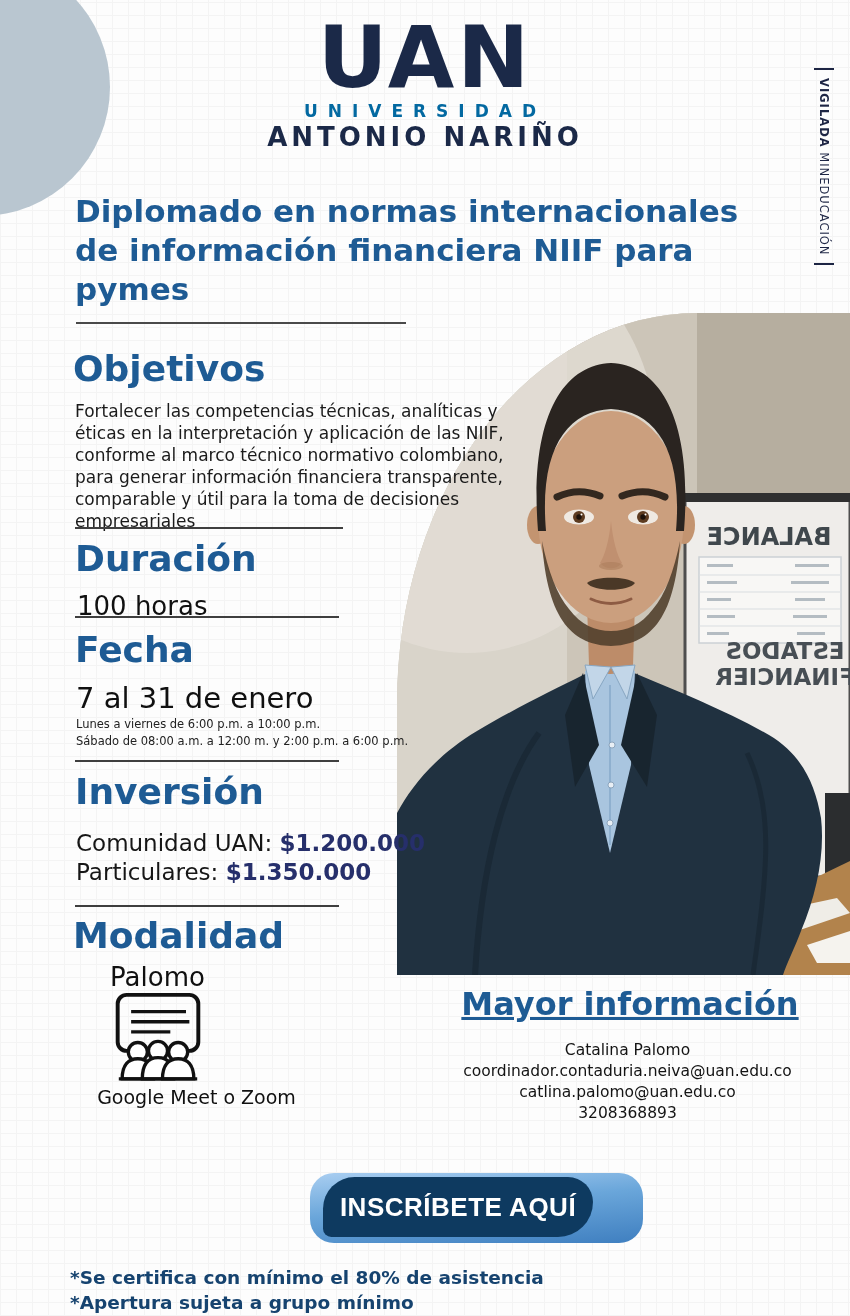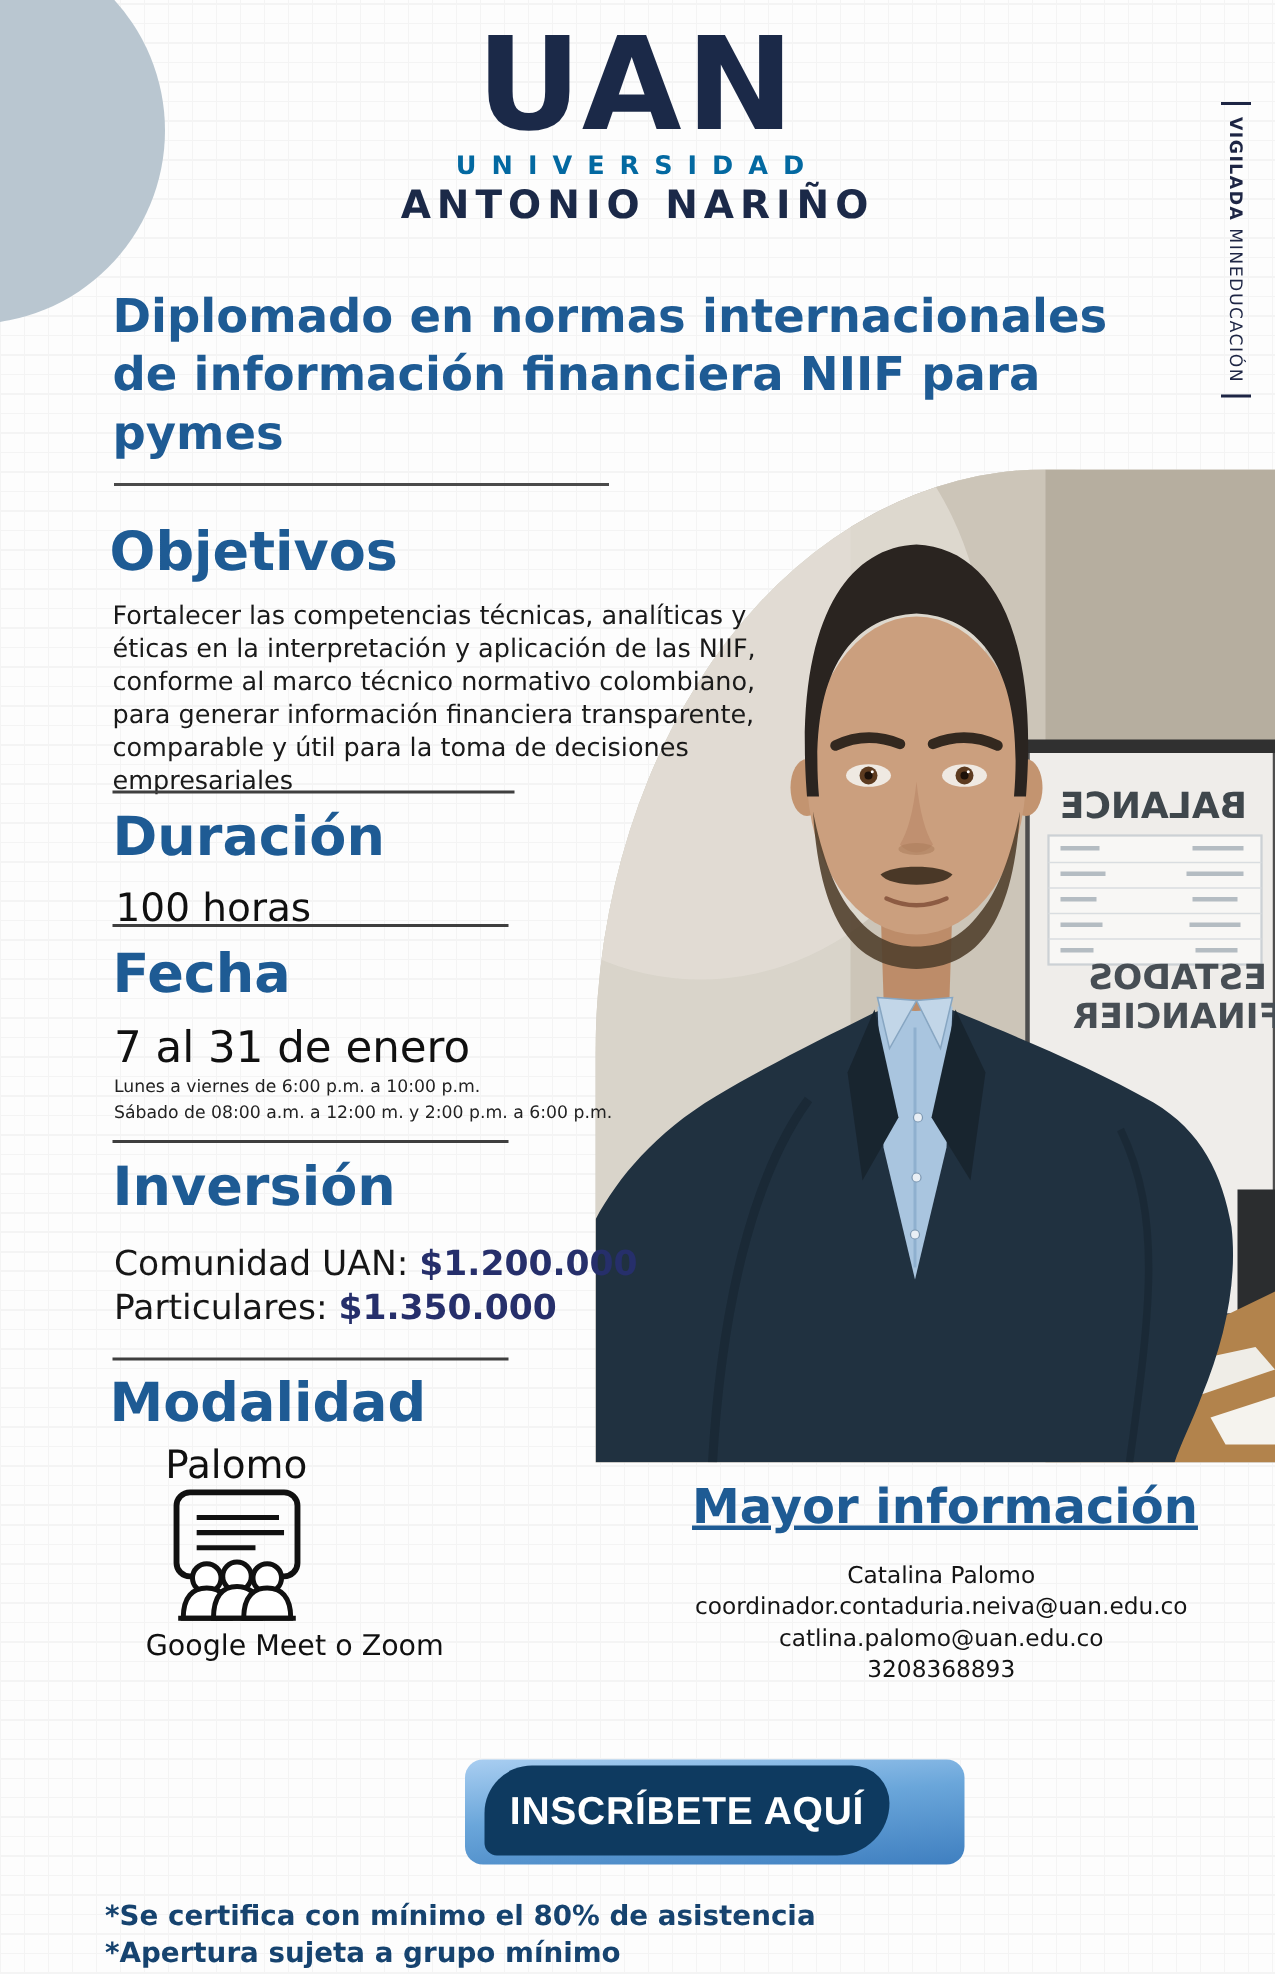--- a/index.html
+++ b/index.html
@@ -63,21 +63,21 @@
   .photo{
     left:397px;top:313px;width:453px;height:662px;z-index:1;
     border-top-left-radius:300px 390px;overflow:hidden;background:#cfc9bd;
   }
   
   .contact-h{left:450px;top:985px;width:360px;text-align:center;font-size:32px;white-space:normal;text-decoration:underline;}
   .contact-lines{left:420px;top:1040px;width:415px;text-align:center;font-size:15.5px;color:#141414;line-height:21px;z-index:2;}
   
   .cta{
     left:310px;top:1173px;width:333px;height:70px;z-index:2;
-    border-radius:12px;border:0;padding:0;cursor:pointer;
+    border-radius:24px;border:0;padding:0;cursor:pointer;
     background:linear-gradient(175deg,#a9cef1 0%,#6aa6da 45%,#3f7fc0 100%);
   }
   .cta-inner{
     position:absolute;left:13px;top:4px;width:270px;height:60px;
     background:#0e3a60;border-radius:38px 30px 42px 10px;
     display:flex;align-items:center;justify-content:center;
     color:#fff;font-weight:bold;font-size:26px;letter-spacing:.5px;white-space:nowrap;
   }
   
   .footnotes{left:70px;top:1266px;font-size:18.5px;font-weight:bold;color:#16436f;line-height:1.35;z-index:2;}

